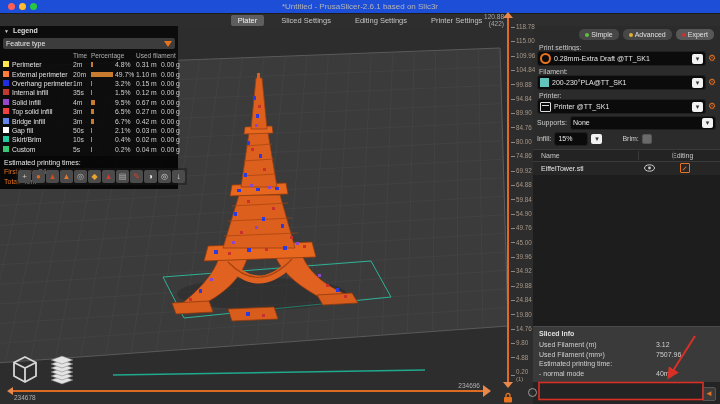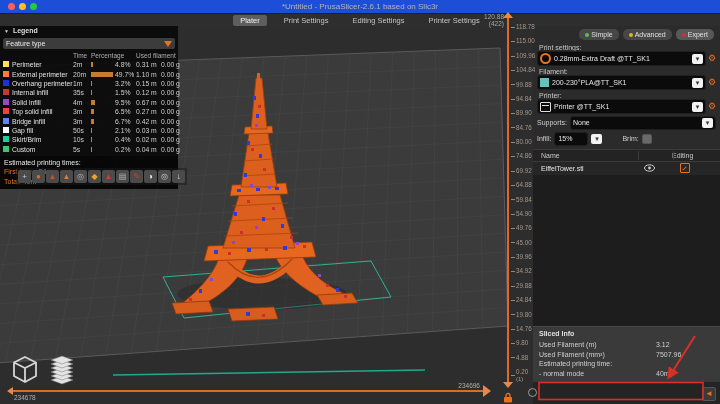--- a/index.html
+++ b/index.html
@@ -119,21 +119,21 @@
 
   <div class="titlebar">
     <span class="tl" style="left:8px;background:#FF5F57"></span>
     <span class="tl" style="left:19px;background:#FEBC2E"></span>
     <span class="tl" style="left:30px;background:#28C840"></span>
     <div class="title-text">*Untitled - PrusaSlicer-2.6.1 based on Slic3r</div>
   </div>
 
   <div class="tabbar">
     <div class="tab selected"><span>Plater</span></div>
-      <div class="tab"><span>Print Settings</span></div>
+      <div class="tab"><span>Sliced Settings</span></div>
       <div class="tab"><span>Editing Settings</span></div>
       <div class="tab"><span>Printer Settings</span></div>
   </div>
 
   <div class="viewport"></div>
 
   <svg id="scene">
     <g id="grid-g">
         <polygon points="28,40 500,22 508,300 -45,340" fill="#3b3b3b" stroke="#5a5a5a"></polygon>
         <line x1="49.45454545454545" y1="39.18181818181818" x2="-19.863636363636363" y2="338.1818181818182" stroke="#474747" stroke-width="0.6"></line>

